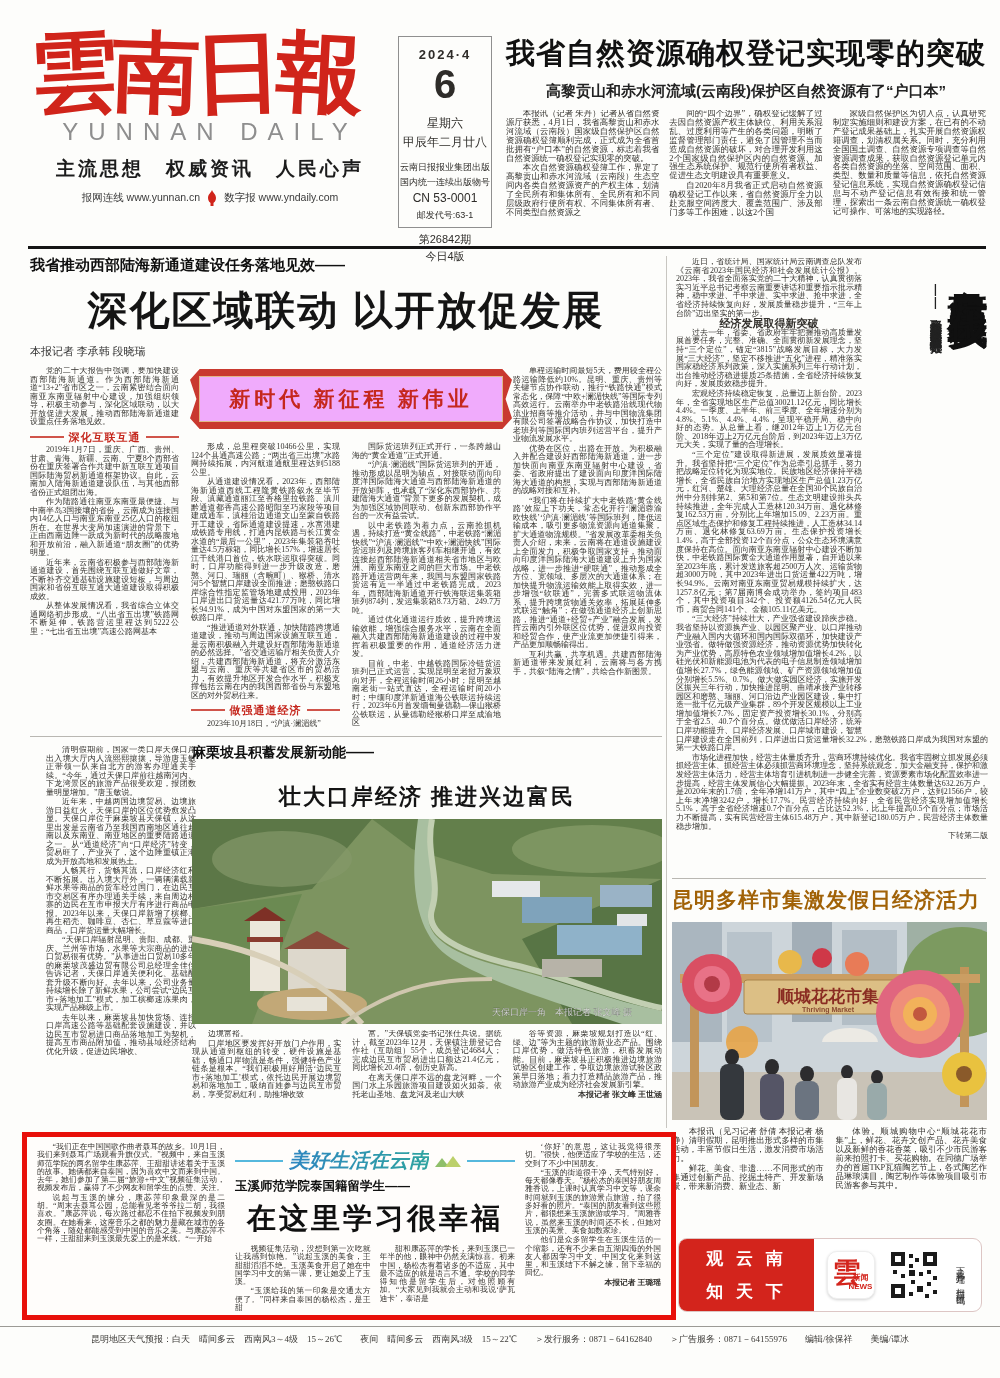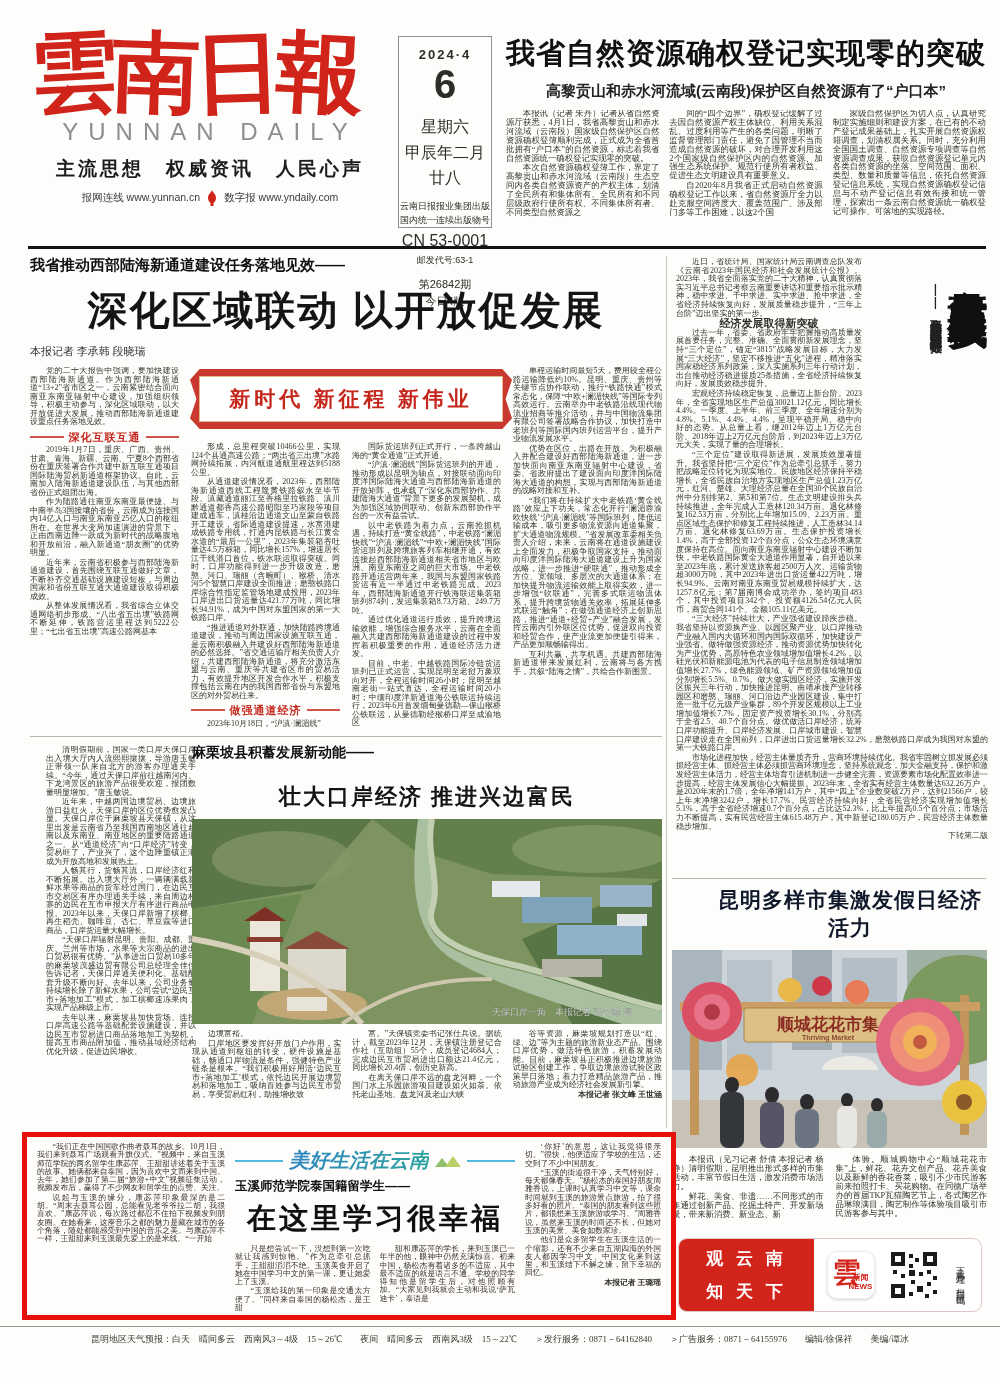--- a/index.html
+++ b/index.html
@@ -8,21 +8,21 @@
   .abs{position:absolute;}
   
   .brand-chars span{display:inline-block;font-family:"DejaVu Serif",serif;font-weight:bold;
         color:#d0241a;font-size:88px;line-height:1;letter-spacing:-6px;}
   .brand-en{font-size:24px;letter-spacing:10px;color:#8e8e8e;text-align:center;margin-top:2px;}
   .brand-slogan{font-size:19px;font-weight:bold;color:#1c1c1c;letter-spacing:3px;text-align:center;margin-top:10px;}
   .brand-links{font-size:10.5px;color:#3a3a3a;text-align:center;margin-top:8px;display:flex;gap:6px;justify-content:center;align-items:center;}
   .date-box{border:1px solid #8f8f8f;text-align:center;padding-top:10px;box-sizing:border-box;font-family:"Liberation Sans",sans-serif;}
   .date-box .ym{font-size:13px;font-weight:bold;letter-spacing:2px;}
   .date-box .day{font-size:40px;font-weight:bold;line-height:1.1;}
-  .date-box .small{font-size:16px;line-height:1.6;}
+  .date-box .small{font-size:12px;line-height:1.6;}
   .date-box .gap{height:8px;}
   
   .art-body{font-family:"Liberation Serif",serif;font-size:8px;line-height:8.5px;color:#33312d;text-align:justify;}
   .art-body p{margin:0 0 1px 0;text-indent:2em;}
   .cols{display:flex;}
   .rule-h{background:#b9b7b2;height:1px;}
   .rule-v{background:#c8c6c1;width:1px;}
   .black-rule{background:#151515;height:3px;}
   .subhead-row{display:flex;align-items:center;gap:5px;margin:6px 0 5px 0;}
   .subhead-row .dash{flex:1;height:2px;background:#d0544a;}
@@ -32,29 +32,29 @@
   
   .top-title{font-size:29px;font-weight:bold;letter-spacing:1px;text-align:center;color:#111;}
   .top-sub{font-size:15px;font-weight:bold;text-align:center;margin-top:8px;color:#222;}
   
   .kicker{font-size:15px;font-weight:bold;color:#111;}
   .main-title{font-size:40px;font-weight:bold;letter-spacing:2px;text-align:center;color:#141414;}
   .byline{font-size:11px;text-align:left;color:#333;margin-top:6px;font-family:"Liberation Serif",serif;}
   .banner{position:absolute;left:160px;top:2px;width:322px;height:60px;background:#c9392f;
           clip-path:polygon(0 18%,3% 0,97% 0,100% 18%,98% 50%,100% 82%,97% 100%,3% 100%,0 82%,2% 50%);
           display:flex;align-items:center;justify-content:center;}
-  .banner-inner{width:94%;height:72%;background:#ffffff;border:1px solid #e0b88a;display:flex;align-items:center;justify-content:center;}
+  .banner-inner{width:94%;height:72%;background:#f0abfc;border:1px solid #e0b88a;display:flex;align-items:center;justify-content:center;}
   .banner-text{color:#c5271d;font-size:21px;font-weight:bold;letter-spacing:4px;}
   
   .vert-wrap{float:right;width:120px;height:476px;writing-mode:vertical-rl;margin-left:6px;}
   .vt-big{font-size:40px;line-height:1;font-weight:bold;color:#101010;letter-spacing:2px;font-family:"Liberation Sans",sans-serif;}
   .vt-sub{font-size:12px;font-weight:bold;color:#222;padding-top:26px;margin-top:0;letter-spacing:1px;margin-right:8px;font-family:"Liberation Sans",sans-serif;}
   .continued{text-align:right;text-indent:0!important;}
   
-  .kun-title{font-size:21px;font-weight:bold;letter-spacing:1px;text-align:center;color:#0f172a;margin-left:41px;}
+  .kun-title{font-size:21px;font-weight:bold;letter-spacing:1px;text-align:left;color:#a16207;}
   .appbox{display:flex;height:72px;border-radius:9px;overflow:hidden;border:1px solid #ddc6c4;background:#fff;}
   .appbox-red{width:135px;background:#d3241c;color:#fff;display:flex;flex-direction:column;justify-content:center;align-items:center;gap:10px;}
   .appbox-red div{font-size:17px;font-weight:bold;letter-spacing:4px;}
   .appbox-white{flex:1;display:flex;align-items:center;justify-content:space-evenly;}
   .app-icon{width:46px;height:46px;border-radius:10px;background:#fff;border:1px solid #eee;box-shadow:0 1px 3px rgba(0,0,0,.18);position:relative;}
   .app-icon .cloud{position:absolute;left:4px;top:2px;font-family:"DejaVu Serif",serif;font-weight:bold;color:#d3241c;font-size:28px;}
   .app-icon .badge{position:absolute;right:2px;bottom:6px;color:#d3241c;font-size:8px;font-weight:bold;line-height:1.1;text-align:center;}
   .qr-label{writing-mode:vertical-rl;font-size:9px;letter-spacing:2px;color:#333;line-height:1.7;}
   
   .study-box{border:5px solid #e8100a;background:#fffdfb;box-sizing:border-box;padding:6px 10px;display:flex;gap:10px;}
@@ -382,21 +382,21 @@
         <svg width="26" height="12" viewBox="0 0 26 12">
             <polygon points="0,12 7,3 14,12" fill="#8fbf6a"></polygon>
             <polygon points="10,12 18,1 26,12" fill="#bcd06a"></polygon>
           </svg>
         <span class="hline"></span>
       </div>
       <div class="study-kicker">玉溪师范学院泰国籍留学生——</div>
       <div class="study-title">在这里学习很幸福</div>
       <div class="cols art-body" style="gap:9px;font-size:7.8px;line-height:8.3px;">
         <div style="flex:1;height:76px;overflow:hidden;">
-            <p>只是想尝试一下，没想到第一次吃就让我感到惊艳。”作为总牵引总抓手，王甜甜滔滔不绝。玉溪美食开启了她在中国学习中文的第一课，更让她爱上了玉溪。</p>
+            <p>视频征集活动，没想到第一次吃就让我感到惊艳。”说起玉溪的美食，王甜甜滔滔不绝。玉溪美食开启了她在中国学习中文的第一课，更让她爱上了玉溪。</p>
             <p>“玉溪给我的第一印象是交通太方便了。”同样来自泰国的杨松杰，是王甜</p>
           </div>
         <div style="flex:1;height:76px;overflow:hidden;">
             <p>甜和康苾萍的学长，来到玉溪已一年半的他，眼神中仍然充满惊喜。初来中国，杨松杰有着诸多的不适应，其中最不适应的就是语言不通。学校的同学得知他是留学生后，对他照顾有加。“大家见到我就会主动和我说‘萨瓦迪卡’，泰语是</p>
           </div>
       </div>
     </div>
     <div class="art-body" style="flex:1;height:164px;overflow:hidden;font-size:7.8px;line-height:8.3px;">
       <div>
           <p>‘你好’的意思，这让我觉得很亲切。”很快，他便适应了学校的生活，还交到了不少中国朋友。</p>

